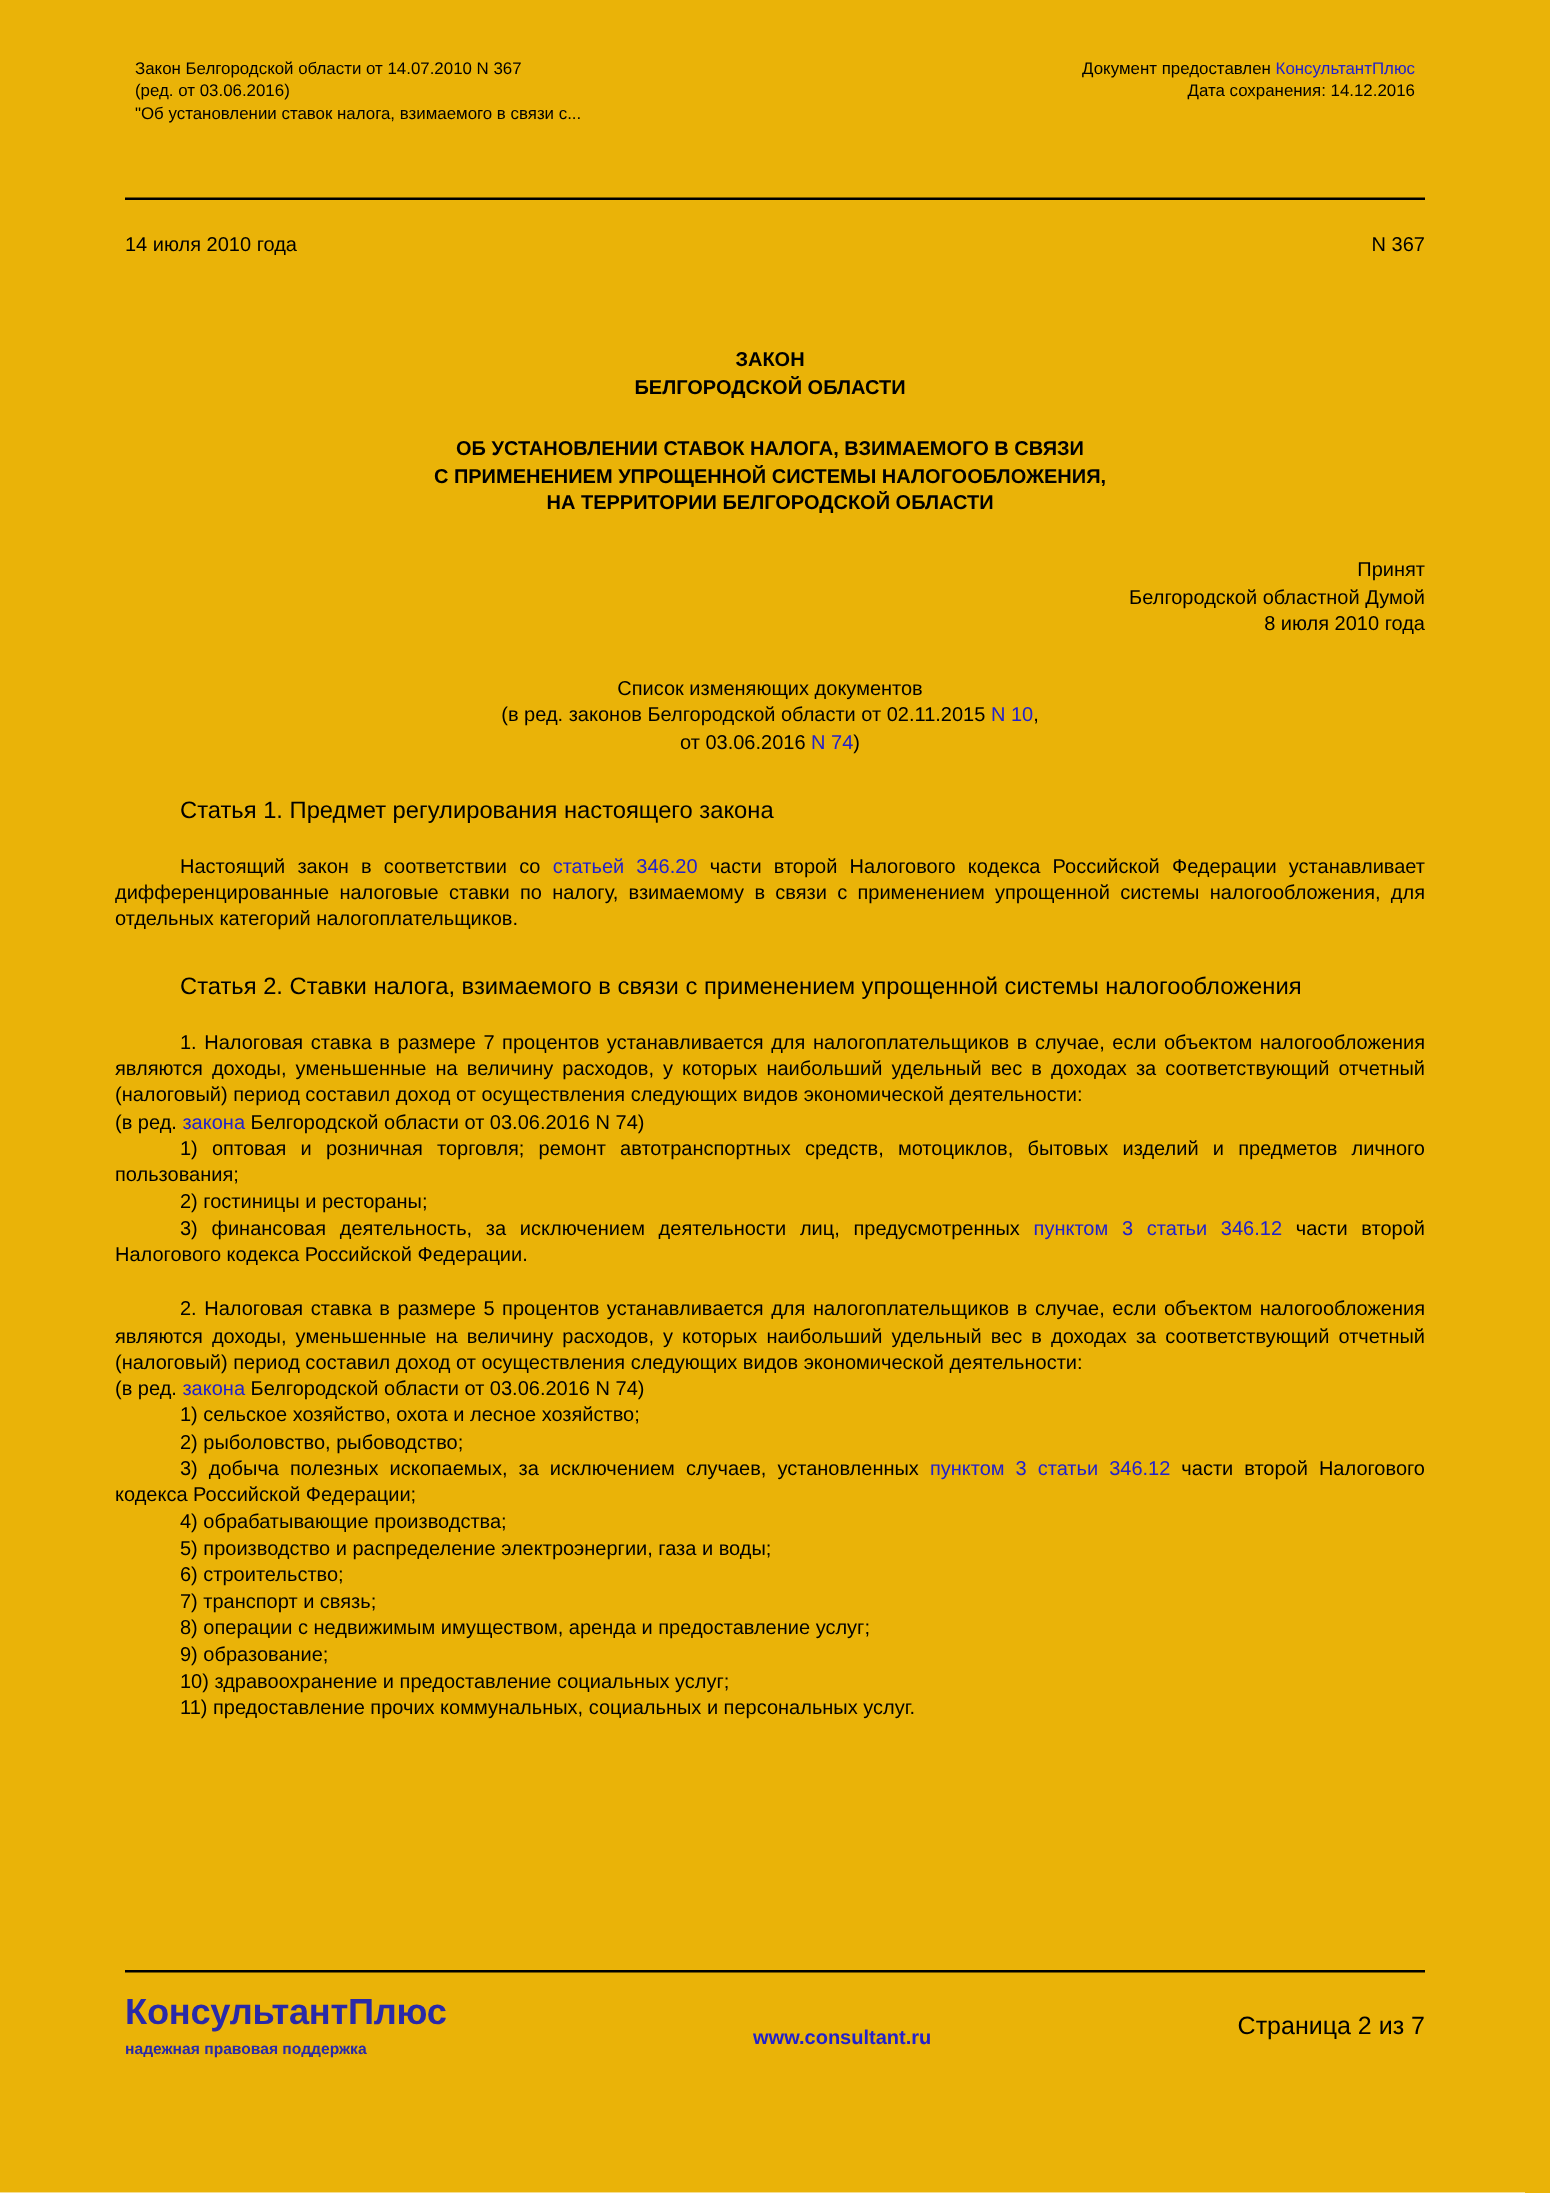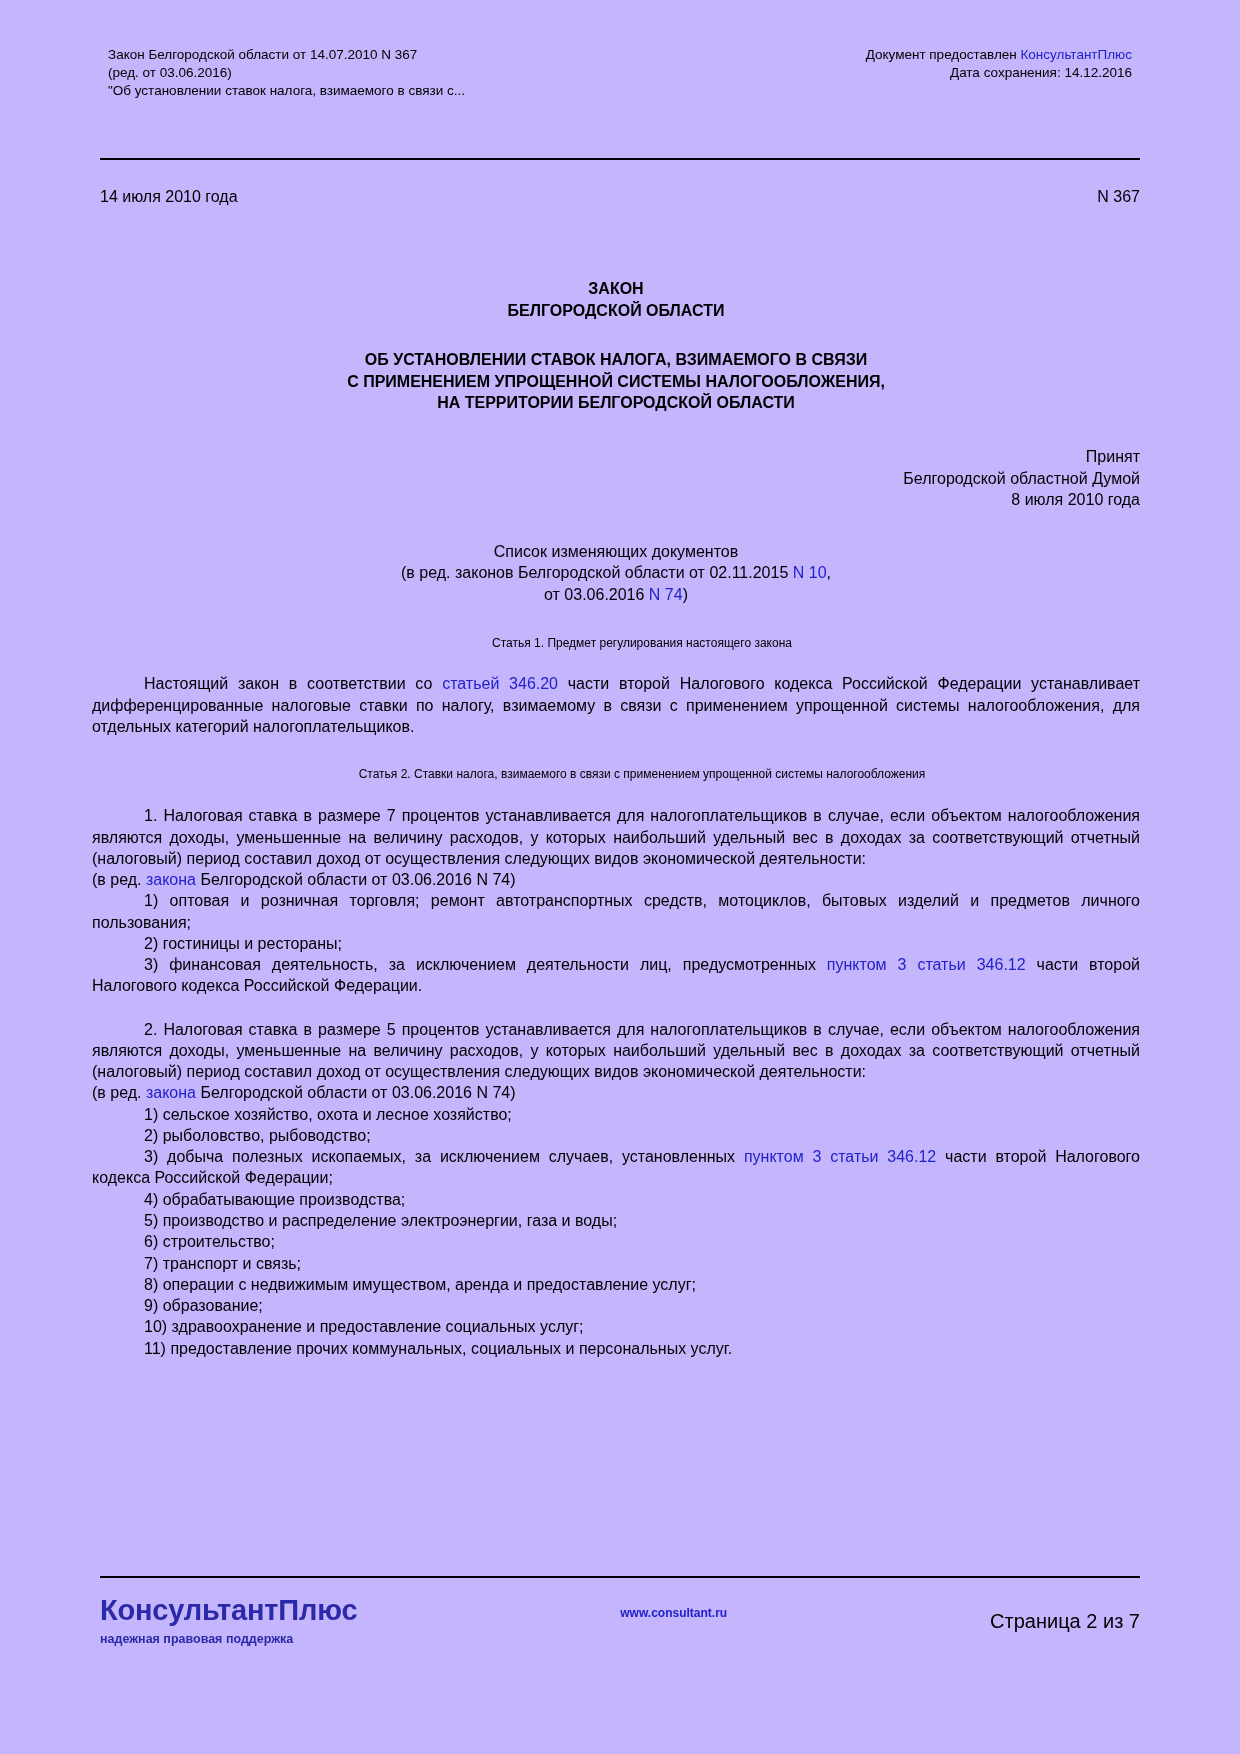--- a/index.html
+++ b/index.html
@@ -10,21 +10,21 @@
   }
   body {
     font-family: "Liberation Sans", "DejaVu Sans", sans-serif;
     color: #000000;
   }
   .page {
     position: relative;
     width: 1240px;
     height: 1754px;
     margin: 0 auto;
-    background: #c4b5fd;
+    background: #eab308;
     box-sizing: border-box;
     overflow: hidden;
   }
 
   
   .doc-header {
     position: absolute;
     left: 108px;
     top: 46px;
     right: 108px;
@@ -101,22 +101,21 @@
   .changelist {
     margin-top: 30px;
     text-align: center;
     font-size: 16px;
     line-height: 1.35;
   }
 
   .article-head {
     margin-top: 30px;
     text-indent: 52px;
-    font-size: 12px;
-    text-align: center;
+    font-size: 19px;
   }
 
   .redaction {
     margin-top: 24px;
     text-indent: 52px;
     font-size: 16px;
   }
 
   p.body {
     margin: 22px 0 0 0;
@@ -163,22 +162,22 @@
   }
   .brand-tag {
     color: #2a2aa8;
     font-weight: bold;
     font-size: 12.5px;
     margin-top: 7px;
   }
   .footer-url {
     color: #2222cc;
     font-weight: bold;
-    font-size: 12px;
-    margin-top: 10px;
+    font-size: 16px;
+    margin-top: 26px;
   }
   .footer-page {
     font-size: 20px;
     margin-top: 14px;
   }
 </style>
 </head>
 <body>
 
 <div class="page">

